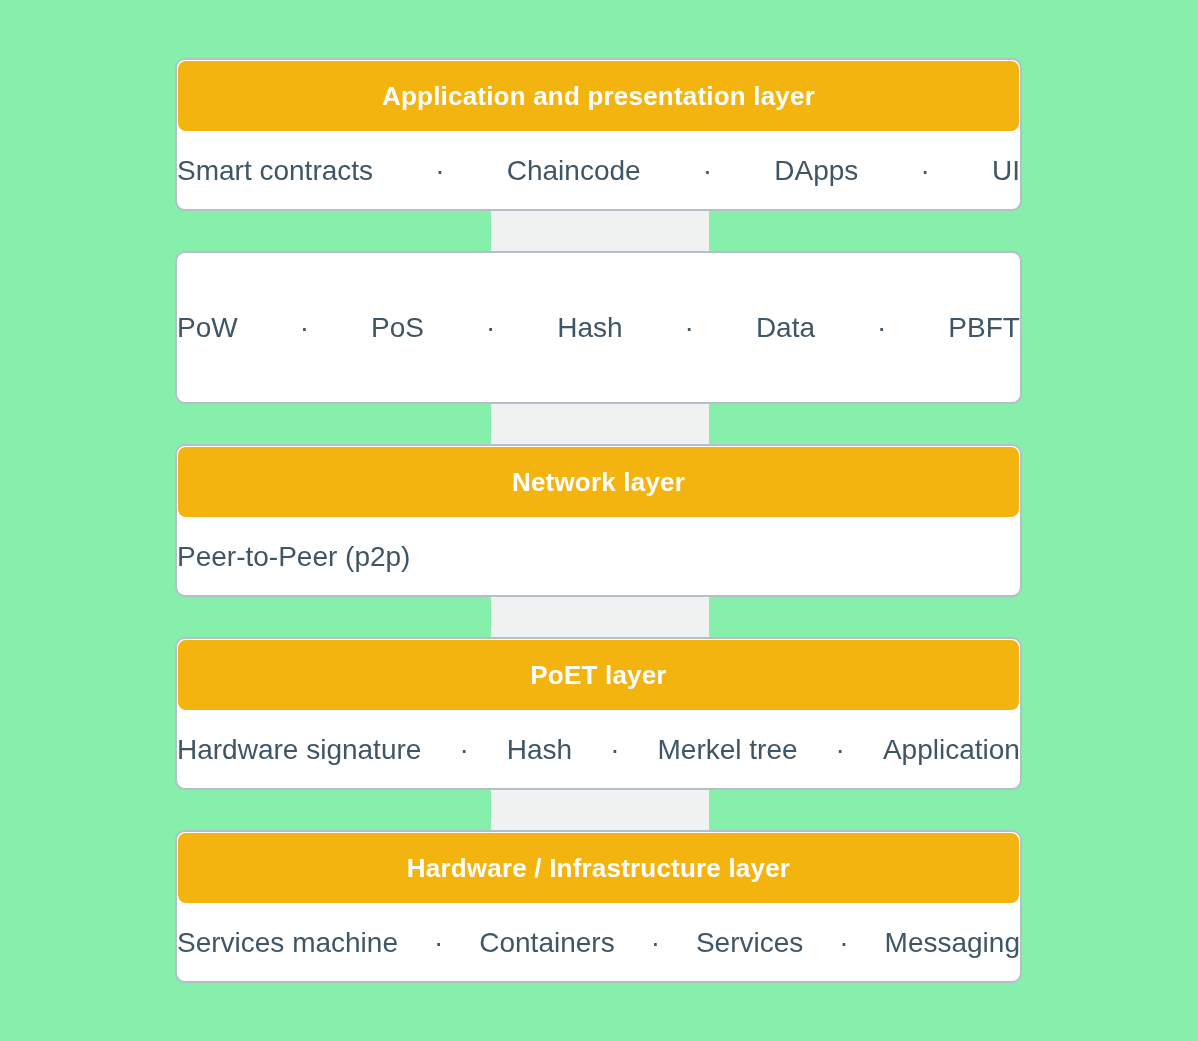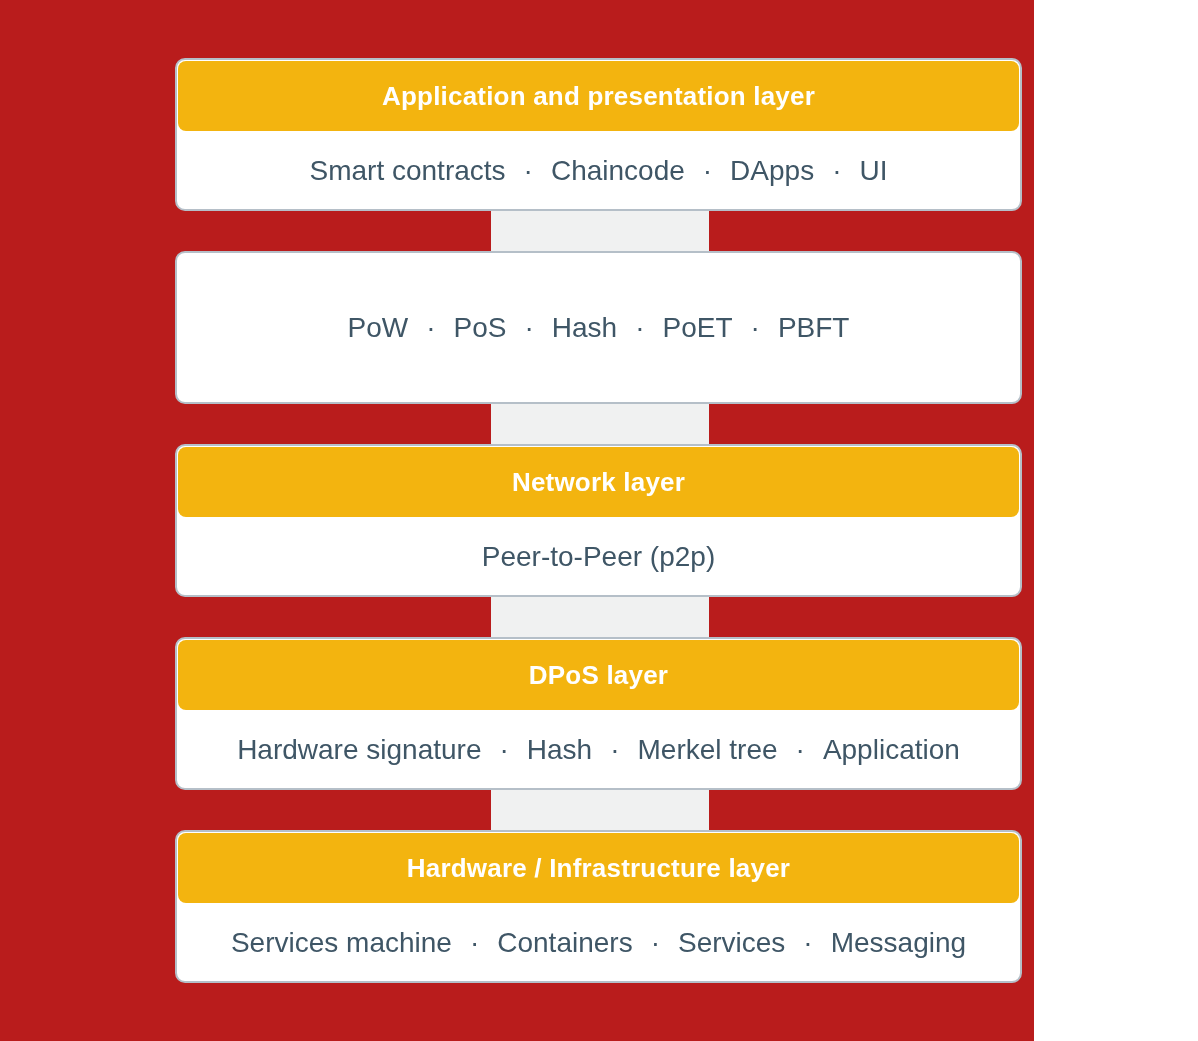--- a/index.html
+++ b/index.html
@@ -7,24 +7,24 @@
     padding: 0;
     background: #ffffff;
   }
   body {
     width: 1198px;
     height: 1041px;
     font-family: "Liberation Sans", sans-serif;
   }
   .diagram {
     position: relative;
-    width: 1034px;
+    width: 1198px;
     height: 1041px;
     overflow: hidden;
-    background: #b91c1c;
+    background: #86efac;
   }
   .spine {
     position: absolute;
     left: 491px;
     top: 130px;
     width: 218px;
     height: 790px;
     background: var(--spine, #F0F1F1);
   }
   .layers {
@@ -59,21 +59,21 @@
   .layer-title {
     color: var(--header-text, #ffffff);
     font-weight: 700;
     font-size: 26px;
     letter-spacing: 0.2px;
   }
   .layer-body {
     flex: 1 1 auto;
     display: flex;
     align-items: center;
-    justify-content: center;
+    justify-content: space-between;
     font-size: 28px;
     color: var(--body-text, #3F5666);
     white-space: nowrap;
   }
   .item {
     display: inline-block;
   }
   .sep {
     display: inline-block;
     margin: 0 18px;
@@ -102,38 +102,38 @@
   </section>
 
   <section class="layer-box">
     <div class="layer-body">
           <span class="item">PoW</span>
           <span class="sep">·</span>
           <span class="item">PoS</span>
           <span class="sep">·</span>
           <span class="item">Hash</span>
           <span class="sep">·</span>
-          <span class="item">PoET</span>
+          <span class="item">Data</span>
           <span class="sep">·</span>
           <span class="item">PBFT</span>
         </div>
   </section>
 
   <section class="layer-box">
     <header class="layer-header">
       <span class="layer-title">Network layer</span>
     </header>
     <div class="layer-body">
           <span class="item">Peer-to-Peer (p2p)</span>
         </div>
   </section>
 
   <section class="layer-box">
     <header class="layer-header">
-      <span class="layer-title">DPoS layer</span>
+      <span class="layer-title">PoET layer</span>
     </header>
     <div class="layer-body">
           <span class="item">Hardware signature</span>
           <span class="sep">·</span>
           <span class="item">Hash</span>
           <span class="sep">·</span>
           <span class="item">Merkel tree</span>
           <span class="sep">·</span>
           <span class="item">Application</span>
         </div>

